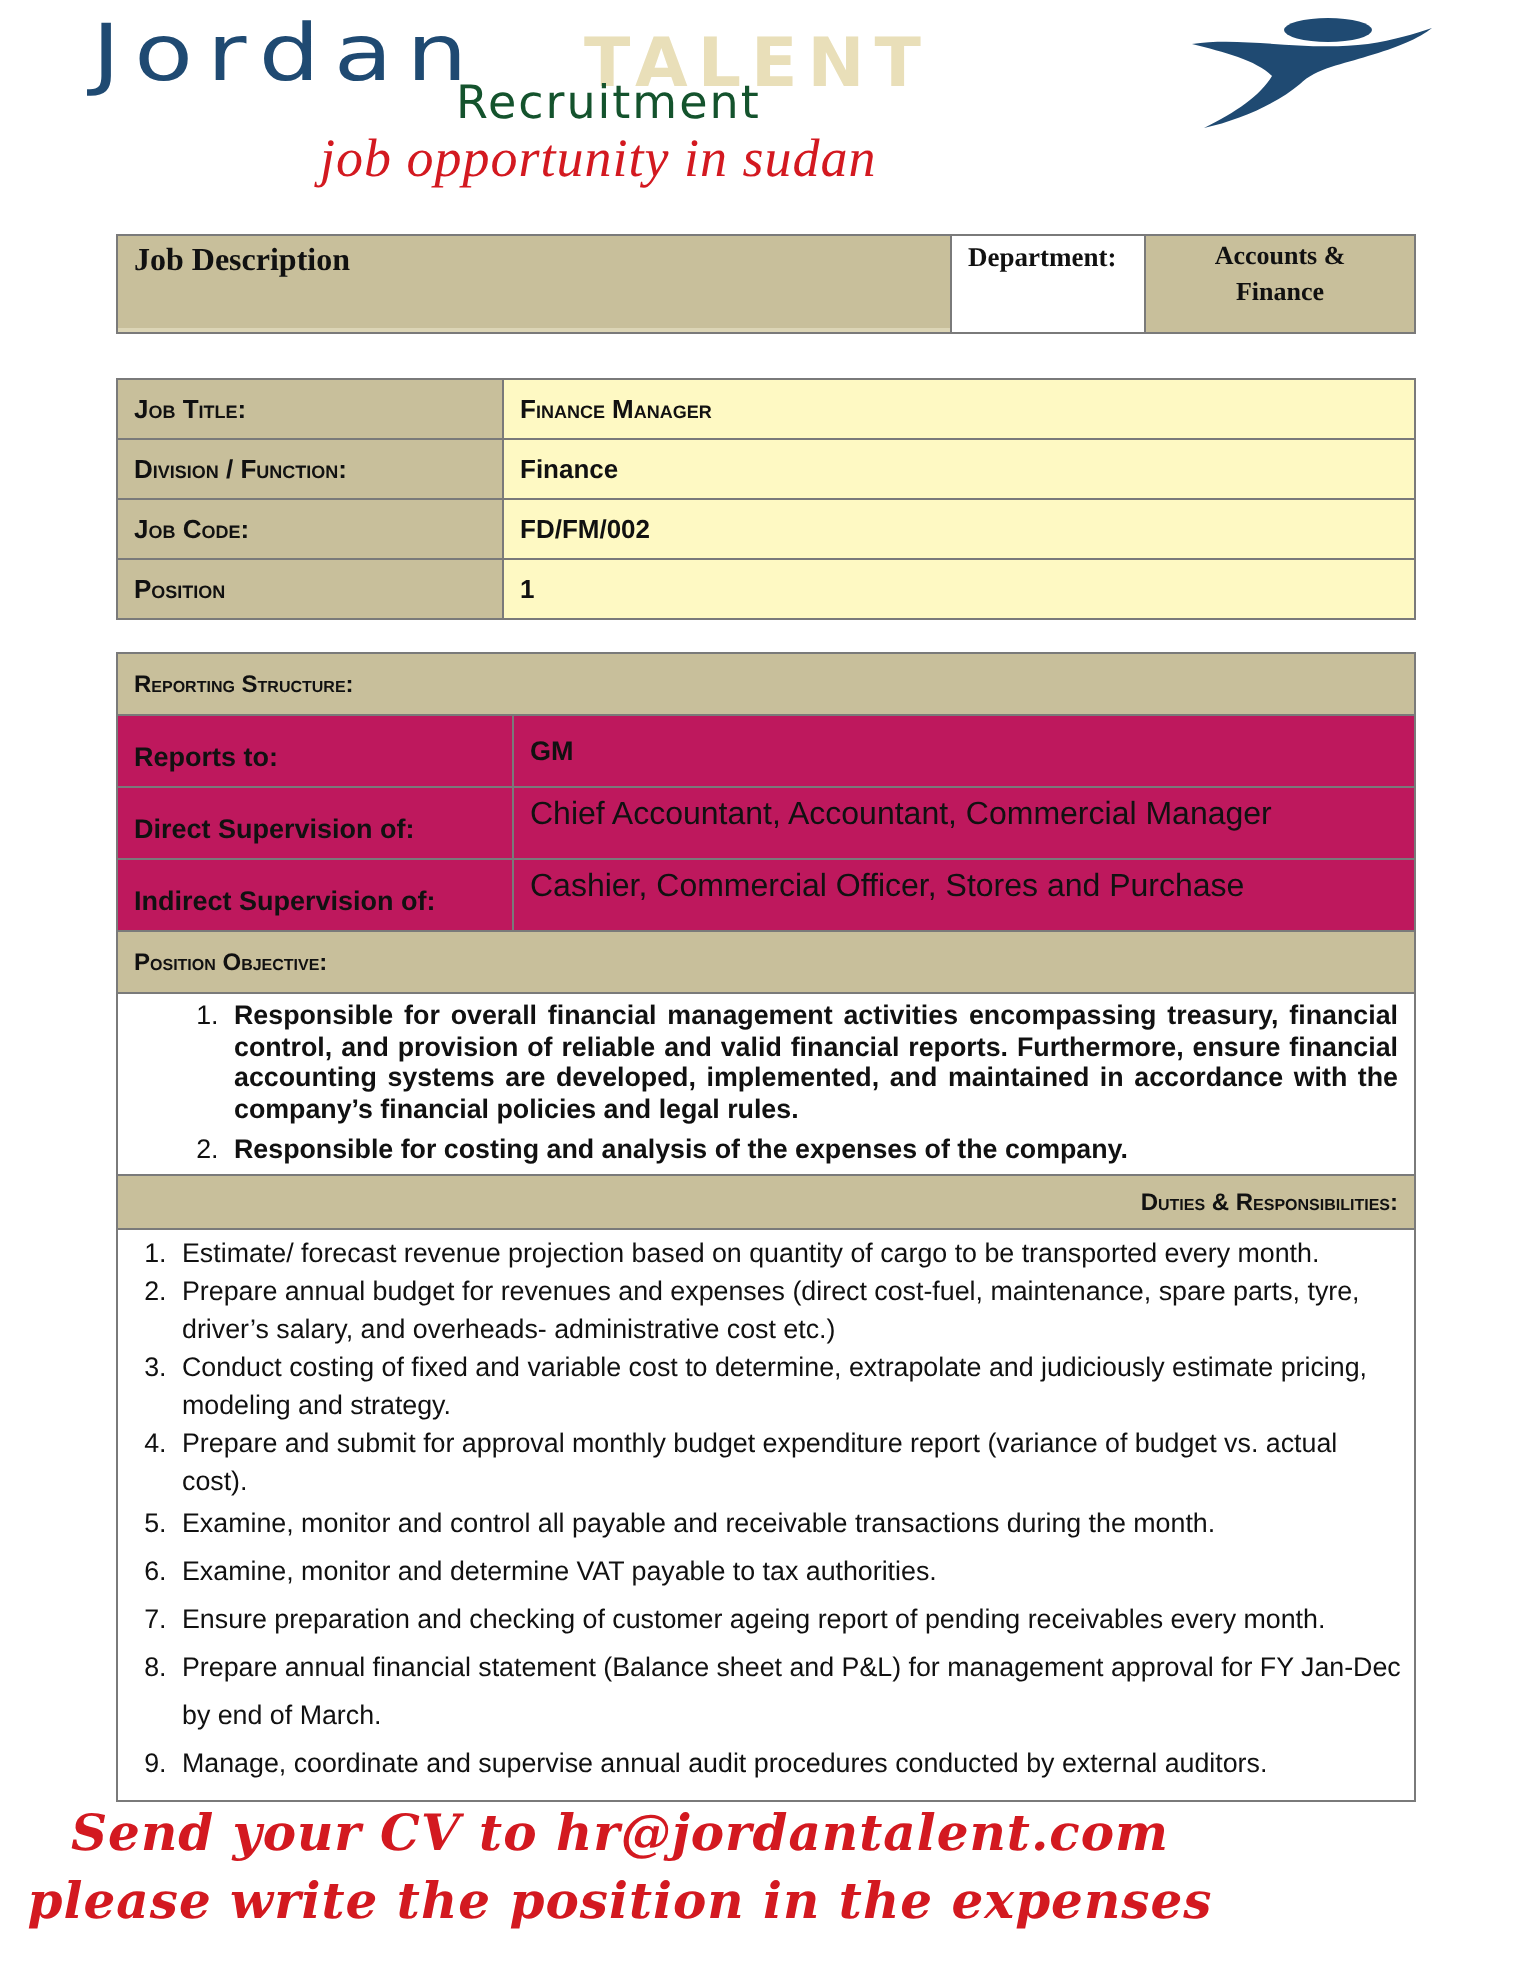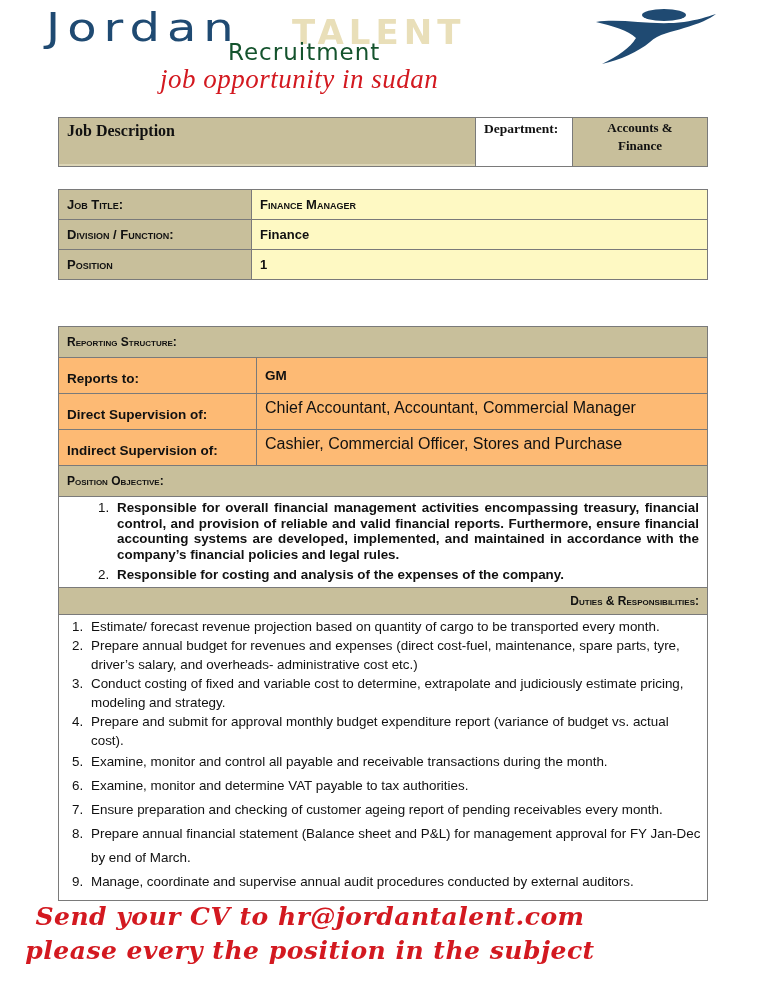--- a/index.html
+++ b/index.html
@@ -32,21 +32,21 @@
   .hdr-dept { background: #ffffff; vertical-align: top; padding-top: 3px; font-size: 13.5px; width: 80px; }
   .hdr-val { text-align: center; font-size: 13px; line-height: 18px; vertical-align: top; padding-top: 1px; }
 
   .info-table { top: 189px; }
   .info-table td { height: 29px; font-size: 13px; }
   .info-table td.lbl { width: 176px; }
   .info-table td.val { background: #fef9c3; font-weight: bold; }
 
   .rep-table { top: 326px; }
   .rep-table tr.head td { height: 30px; }
-  .rep-table tr.r td { height: 29px; background: #fdba74; }
+  .rep-table tr.r td { height: 29px; background: #be185d; }
   .rep-table td.lbl { width: 181px; font-weight: bold; font-size: 13.5px; padding-top: 6px; }
   .rep-table td.val.bold { font-weight: bold; font-size: 13.5px; }
   .rep-table td.val.small { font-size: 16px; vertical-align: top; padding-top: 5px; }
 
   .obj-table { top: 465px; }
   .obj-table tr.head td { height: 30px; }
   .obj-body { background: #fff; padding: 3px 8px 4px 8px !important; }
   .obj-body ol { margin: 0; padding-left: 46px; font-weight: bold; font-size: 13.4px; line-height: 15.5px; }
   .obj-body li { text-align: justify; padding-left: 4px; }
   .obj-body li + li { margin-top: 5px; }
@@ -97,20 +97,24 @@
   <tbody>
       <tr>
     <td class="tan lbl sc">Job Title:</td>
     <td class="val sc">Finance Manager</td>
   </tr>
   <tr>
     <td class="tan lbl sc">Division / Function:</td>
     <td class="val">Finance</td>
   </tr>
   <tr>
+    <td class="tan lbl sc">Job Code:</td>
+    <td class="val">FD/FM/002</td>
+  </tr>
+  <tr>
     <td class="tan lbl sc">Position</td>
     <td class="val">1</td>
   </tr>
 </tbody>
   </table>
 
 <table class="rep-table">
   <tbody>
       <tr class="head">
     <td colspan="2" class="tan sc">Reporting Structure:</td>
@@ -159,14 +163,14 @@
         <li class="xl">Prepare annual financial statement (Balance sheet and P&amp;L) for management approval for FY Jan-Dec by end of March.</li>
         <li class="lg">Manage, coordinate and supervise annual audit procedures conducted by external auditors.</li>
       </ol>
     </td>
   </tr>
 </tbody>
   </table>
 
 <div class="footer">
   <div>Send your CV to hr@jordantalent.com</div>
-  <div>please every the position in the subject</div>
+  <div>please write the position in the expenses</div>
 </div>
 
 </body></html>

